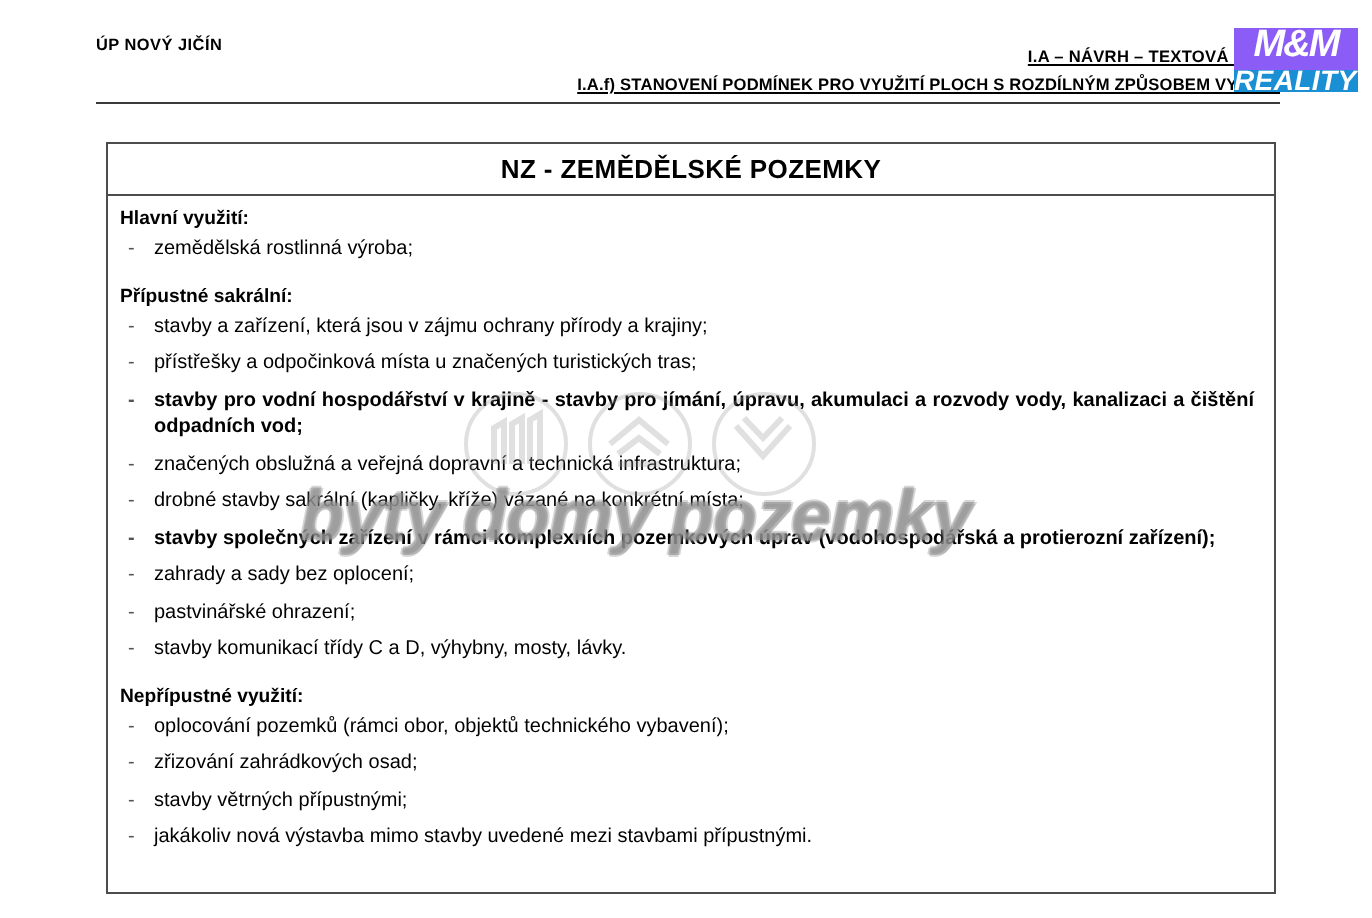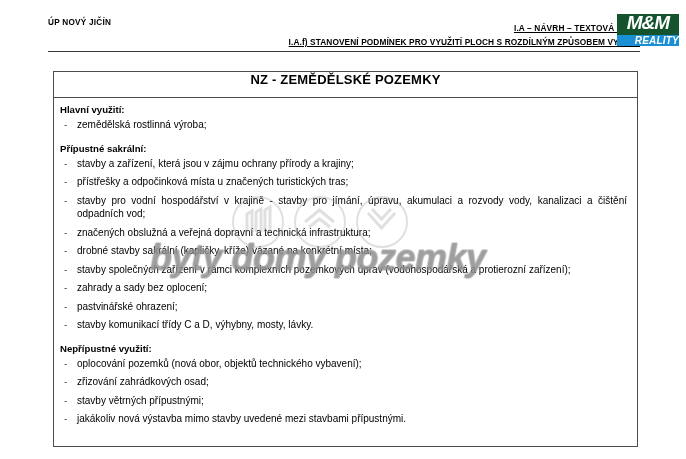--- a/index.html
+++ b/index.html
@@ -70,21 +70,21 @@
     width: 62px;
     height: 32px;
     z-index: 40;
   }
   .logo-top {
     position: absolute;
     left: 0;
     top: 0;
     width: 62px;
     height: 21px;
-    background: #14532d;
+    background: #8b5cf6;
     overflow: hidden;
   }
   .logo-mm {
     position: absolute;
     left: 0;
     top: -2px;
     width: 62px;
     text-align: center;
     font-size: 19px;
     font-weight: bold;
@@ -100,22 +100,22 @@
     width: 62px;
     height: 11px;
     background: #1b8fd4;
   }
   .logo-reality {
     position: absolute;
     left: 0;
     top: 21px;
     width: 62px;
     height: 11px;
-    text-align: right;
-    font-size: 10px;
+    text-align: left;
+    font-size: 14px;
     font-weight: bold;
     font-style: italic;
     color: #ffffff;
     line-height: 11px;
     letter-spacing: 0.2px;
   }
 
   
   .doc-table {
     position: absolute;
@@ -124,20 +124,21 @@
     width: 585px;
     height: 376px;
     border: 1px solid #4c4c4c;
     box-sizing: border-box;
     background: transparent;
   }
   .table-title-row {
     height: 25px;
     border-bottom: 1px solid #4c4c4c;
     display: flex;
+    align-items: center;
     justify-content: center;
   }
   .table-title {
     font-size: 13px;
     font-weight: bold;
     letter-spacing: 0.2px;
   }
   .table-body {
     padding: 5px 8px 0 6px;
   }
@@ -167,20 +168,21 @@
   ul.items li::before {
     content: "-";
     position: absolute;
     left: 4px;
     top: 0;
     color: #555;
   }
   ul.items li.justify {
     text-align: justify;
     padding-right: 2px;
+    font-weight: bold;
   }
 
   
   .watermark {
     position: absolute;
     left: 0;
     top: 0;
     width: 686px;
     height: 459px;
     pointer-events: none;
@@ -262,21 +264,21 @@
       <li>značených obslužná a veřejná dopravní a technická infrastruktura;</li>
       <li>drobné stavby sakrální (kapličky, kříže) vázané na konkrétní místa;</li>
       <li class="justify">stavby společných zařízení v rámci komplexních pozemkových úprav (vodohospodářská  a protierozní zařízení);</li>
       <li>zahrady a sady bez oplocení;</li>
       <li>pastvinářské ohrazení;</li>
       <li>stavby komunikací třídy C a D, výhybny, mosty, lávky.</li>
     </ul>
 
     <div class="sec-head spaced">Nepřípustné využití:</div>
     <ul class="items">
-      <li>oplocování pozemků (nová obor, objektů technického vybavení);</li>
+      <li>oplocování pozemků (rámci obor, objektů technického vybavení);</li>
       <li>zřizování zahrádkových osad;</li>
       <li>stavby větrných přípustnými;</li>
       <li>jakákoliv nová výstavba mimo stavby uvedené mezi stavbami přípustnými.</li>
     </ul>
 
   </div>
 </div>
 
 <div class="watermark">
   <div class="wm-icons">

